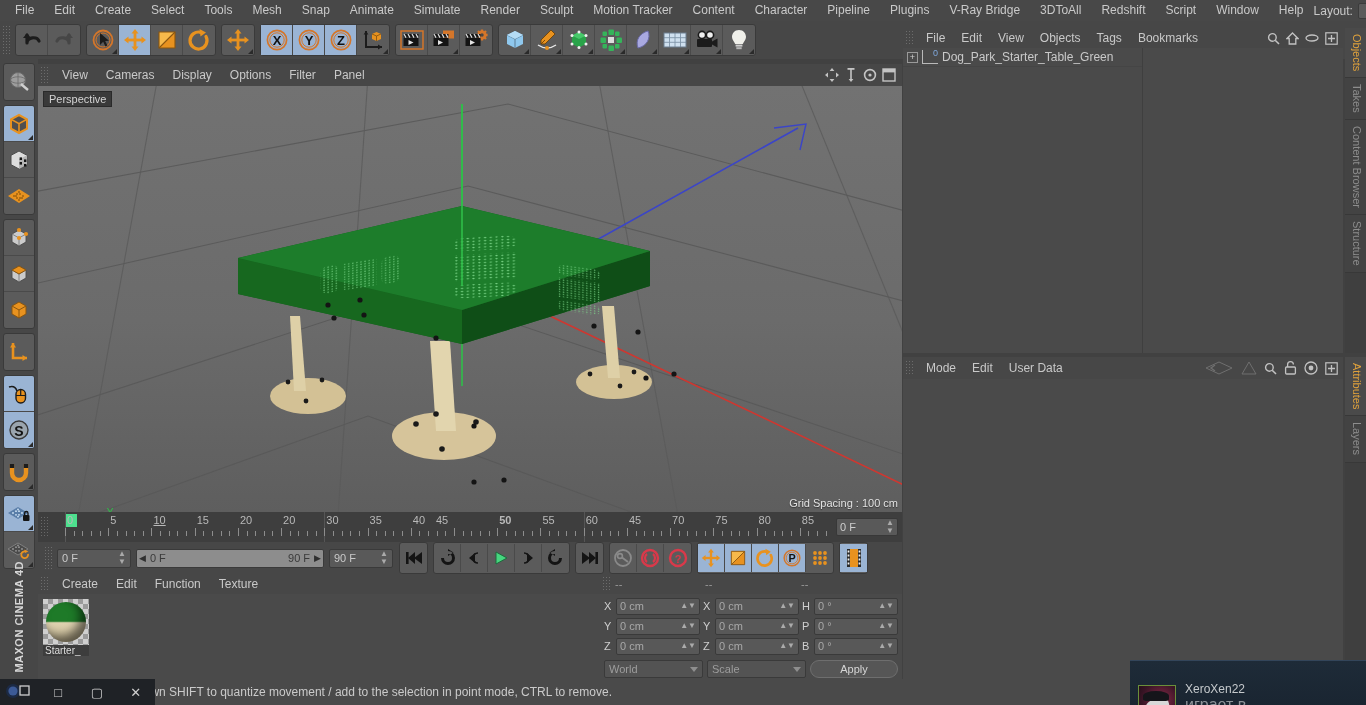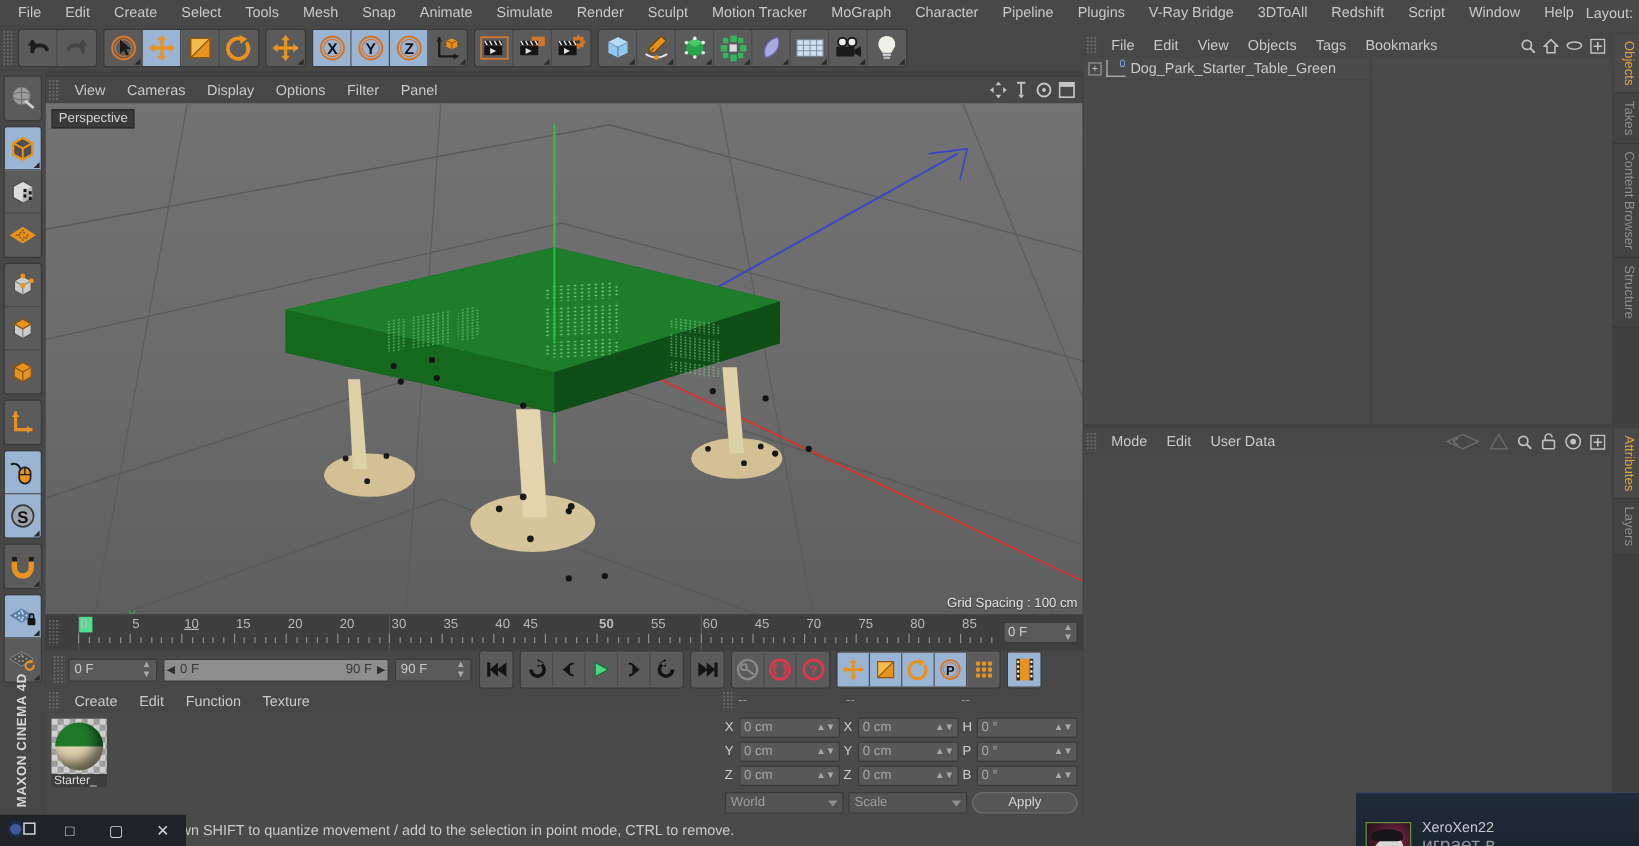--- a/index.html
+++ b/index.html
@@ -326,21 +326,21 @@
     <div class="mi">Create</div>
     <div class="mi">Select</div>
     <div class="mi">Tools</div>
     <div class="mi">Mesh</div>
     <div class="mi">Snap</div>
     <div class="mi">Animate</div>
     <div class="mi">Simulate</div>
     <div class="mi">Render</div>
     <div class="mi">Sculpt</div>
     <div class="mi">Motion Tracker</div>
-    <div class="mi">MoGraph</div>
+    <div class="mi">Content</div>
     <div class="mi">Character</div>
     <div class="mi">Pipeline</div>
     <div class="mi">Plugins</div>
     <div class="mi">V-Ray Bridge</div>
     <div class="mi">3DToAll</div>
     <div class="mi">Redshift</div>
     <div class="mi">Script</div>
     <div class="mi">Window</div>
     <div class="mi">Help</div>
     <div class="layout-wrap">

